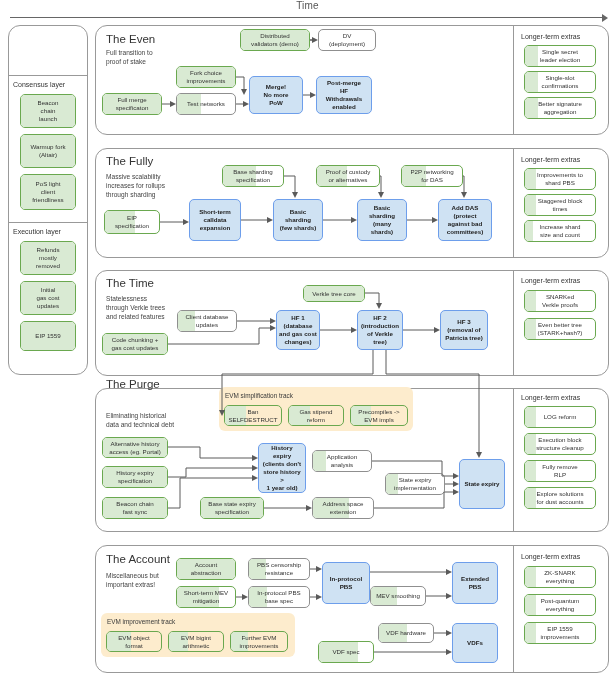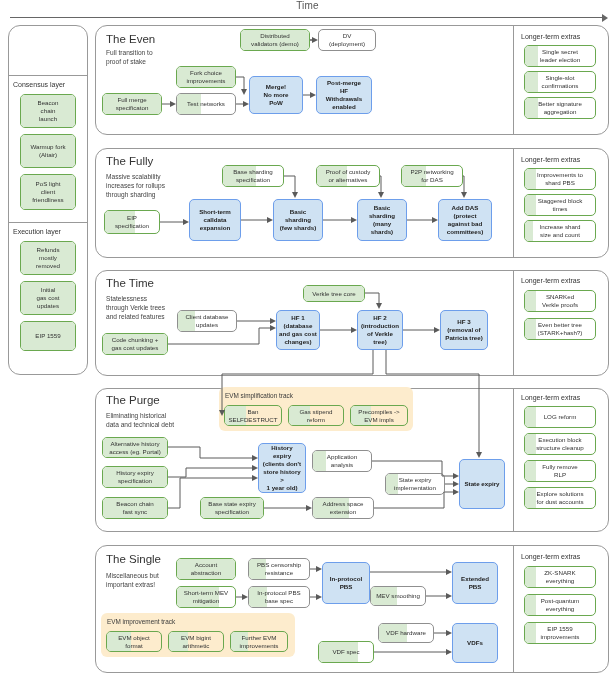--- a/index.html
+++ b/index.html
@@ -291,21 +291,21 @@
 Verkle proofs</span>
   </div>
   <div class="node n-green" style="left:524px;top:318px;width:72px;height:22px;">
     <div class="fill" style="width:16%;"></div>
     <span>Even better tree
 (STARK+hash?)</span>
   </div>
 
   <div class="panel" style="left:95px;top:388px;width:514px;height:144px;"></div>
   <div class="panel-divider" style="left:513px;top:388px;height:144px;"></div>
-  <div class="sec-title" style="left:106px;top:394px;">The Purge</div>
+  <div class="sec-title" style="left:106px;top:378px;">The Purge</div>
   <div class="sec-sub" style="left:106px;top:412px;width:110px;">Eliminating historical
 data and technical debt</div>
 
   <div class="track" style="left:219px;top:387px;width:194px;height:44px;"></div>
   <div class="track-title" style="left:225px;top:392px;">EVM simplification track</div>
   <div class="node n-track" style="left:224px;top:405px;width:58px;height:21px;">
     <div class="fill" style="width:38%;"></div>
     <span>Ban
 SELFDESTRUCT</span>
   </div>
@@ -382,21 +382,21 @@
 RLP</span>
   </div>
   <div class="node n-green" style="left:524px;top:487px;width:72px;height:22px;">
     <div class="fill" style="width:16%;"></div>
     <span>Explore solutions
 for dust accounts</span>
   </div>
 
   <div class="panel" style="left:95px;top:545px;width:514px;height:128px;"></div>
   <div class="panel-divider" style="left:513px;top:545px;height:128px;"></div>
-  <div class="sec-title" style="left:106px;top:553px;">The Single</div>
+  <div class="sec-title" style="left:106px;top:553px;">The Account</div>
   <div class="sec-sub" style="left:106px;top:572px;width:98px;">Miscellaneous but
 important extras!</div>
 
   <div class="node n-green" style="left:176px;top:558px;width:60px;height:22px;">
     <div class="fill" style="width:100%;"></div>
     <span>Account
 abstraction</span>
   </div>
   <div class="node n-grey" style="left:248px;top:558px;width:62px;height:22px;">
     <div class="fill" style="width:28%;"></div>

